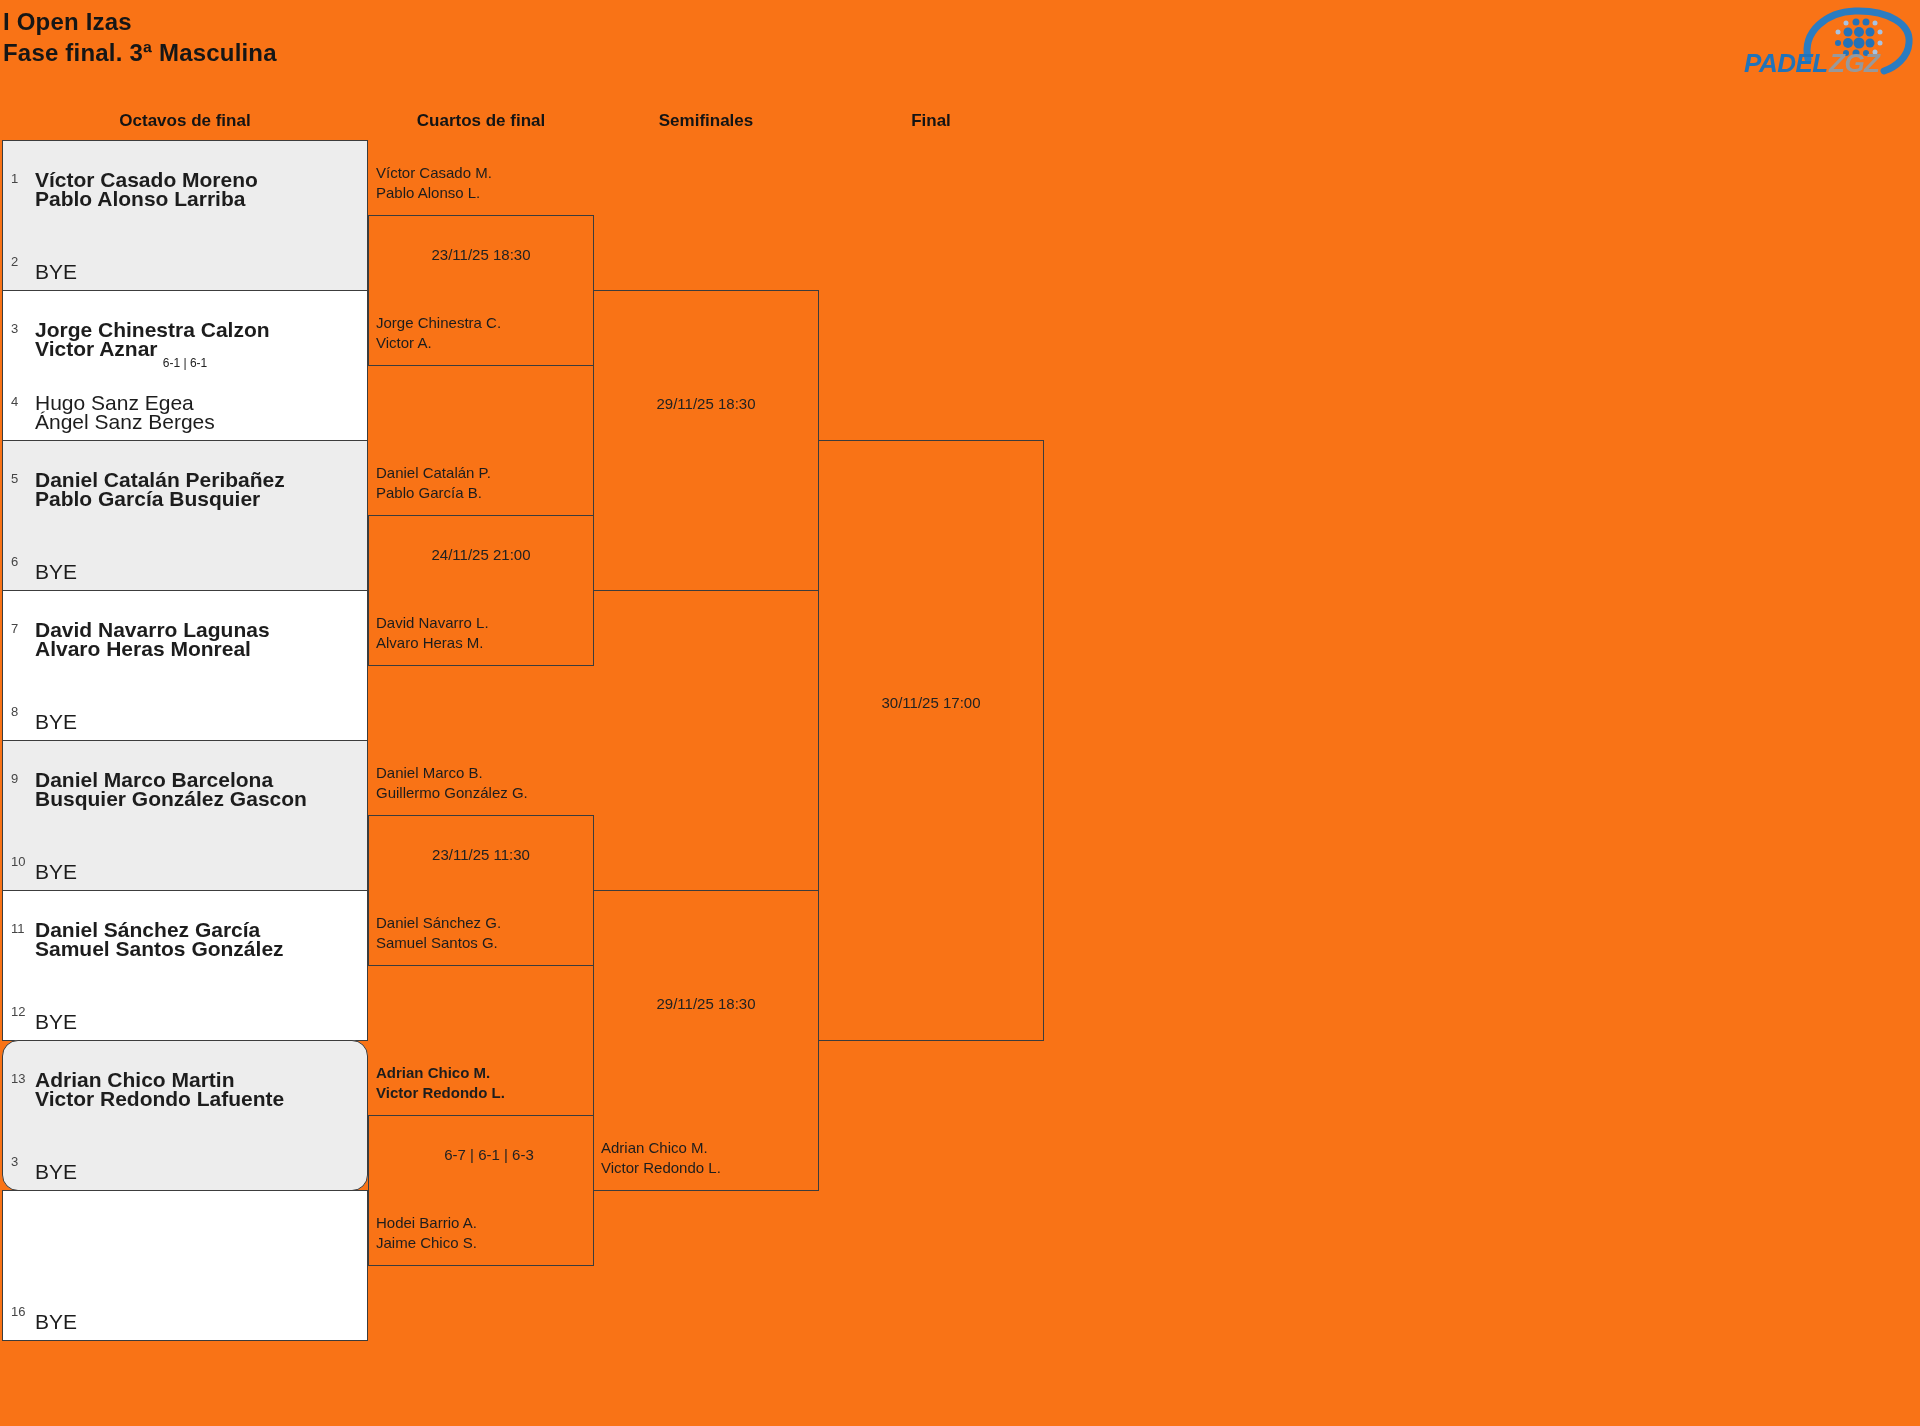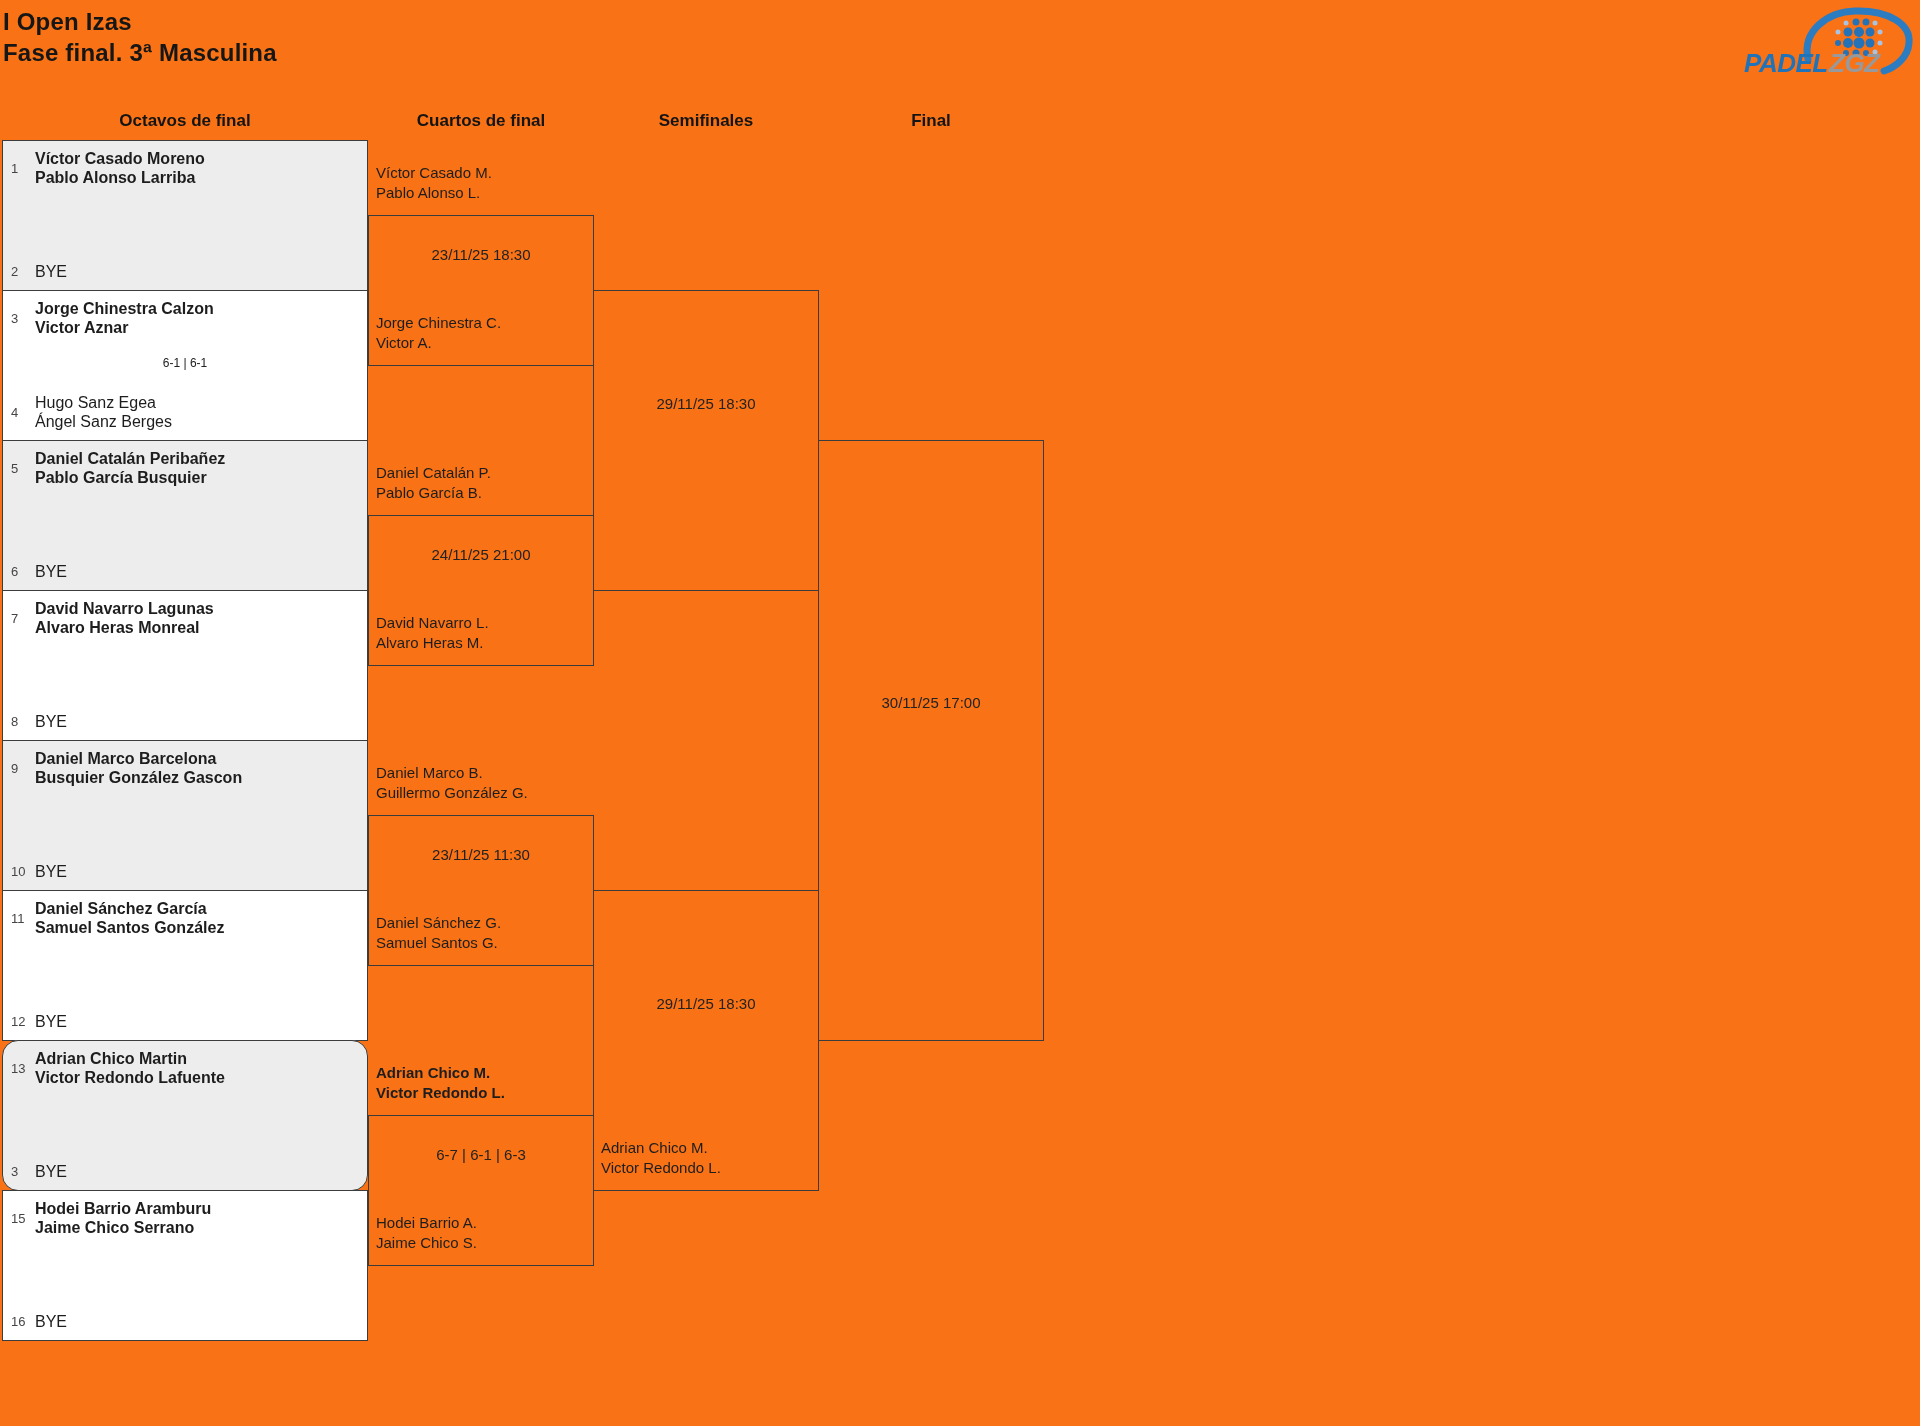--- a/index.html
+++ b/index.html
@@ -18,21 +18,21 @@
   
   .obox{position:absolute;left:2px;width:366px;height:151px;border:1px solid #3c3c3c;
         box-sizing:border-box;background:#fff;}
   .obox.shade{background:#ededed;}
   .ob1{top:140px;} .ob2{top:290px;} .ob3{top:440px;} .ob4{top:590px;}
   .ob5{top:740px;} .ob6{top:890px;} .ob7{top:1040px;border-radius:16px;} .ob8{top:1190px;}
 
   .team{position:absolute;left:8px;right:6px;display:flex;align-items:center;gap:9px;}
   .team.t-top{top:8px;} .team.t-bot{bottom:9px;}
   .seed{min-width:15px;font-size:13px;color:#454545;text-align:left;flex:0 0 auto;}
-  .nm{font-size:16px;line-height:19px;color:#1d1d1d;}
+  .nm{font-size:21px;line-height:19px;color:#1d1d1d;margin-top:21px;}
   .team.winner .nm{font-weight:700;}
   .nm > div:empty{display:none;}
 
   .oscore{position:absolute;left:0;right:0;top:65px;text-align:center;font-size:12px;
           color:#222;}
   .oscore:empty{display:none;}
 
   
   .rbox{position:absolute;border:1px solid #3c3c3c;box-sizing:border-box;background:transparent;}
   .qf{left:368px;width:226px;height:151px;}
@@ -47,21 +47,21 @@
   .sq{left:376px;} .ss{left:601px;}
   .sl-qf1t{top:163px;} .sl-qf1b{top:313px;}
   .sl-qf2t{top:463px;} .sl-qf2b{top:613px;}
   .sl-qf3t{top:763px;} .sl-qf3b{top:913px;}
   .sl-qf4t{top:1063px;} .sl-qf4b{top:1213px;}
   .sl-sf2b{top:1138px;}
 
   
   .note{position:absolute;width:226px;text-align:center;font-size:15px;color:#222;}
   .nt-qf1{left:368px;top:246px;} .nt-qf2{left:368px;top:546px;}
-  .nt-qf3{left:368px;top:846px;} .nt-qf4{left:368px;top:1146px;}
+  .nt-qf3{left:368px;top:846px;} .nt-qf4{left:368px;top:1146px;padding-left:8px;}
   .nt-sf1{left:593px;top:395px;} .nt-sf2{left:593px;top:995px;}
   .nt-fin{left:818px;top:694px;}
 
   
   .logo{position:absolute;left:1742px;top:4px;width:178px;height:74px;}
 </style>
 </head>
 <body>
 
 <div id="canvas">
@@ -216,27 +216,20 @@
 
     <div class="team t-bot">
       <span class="seed">3</span>
       <div class="nm">
           <div>BYE</div>
         </div>
     </div>
   </div>
 
   <div class="obox ob8">
-    <div class="team t-top winner">
-      <span class="seed">15</span>
-      <div class="nm">
-          <div>Hodei Barrio Aramburu</div>
-          <div>Jaime Chico Serrano</div>
-        </div>
-    </div>
 
     <div class="team t-bot">
       <span class="seed">16</span>
       <div class="nm">
           <div>BYE</div>
         </div>
     </div>
   </div>
 
   <div class="rbox qf qf1"></div>

